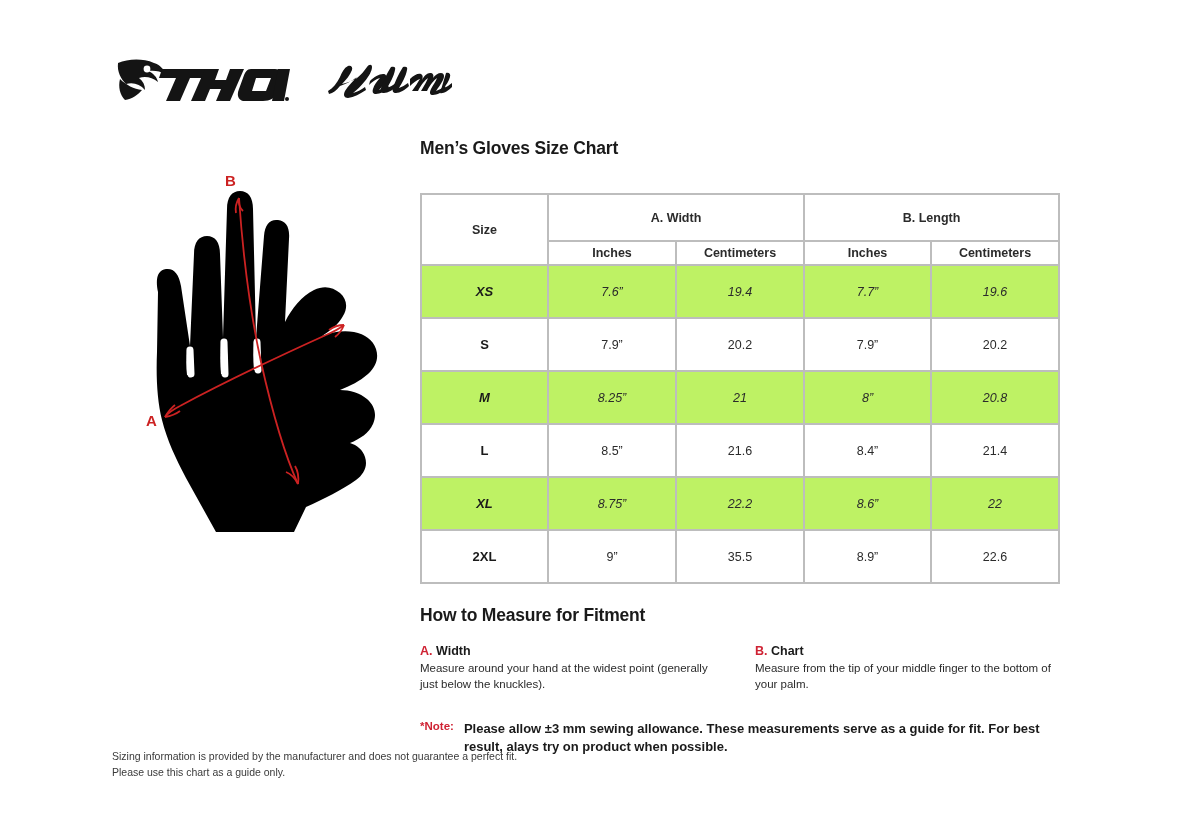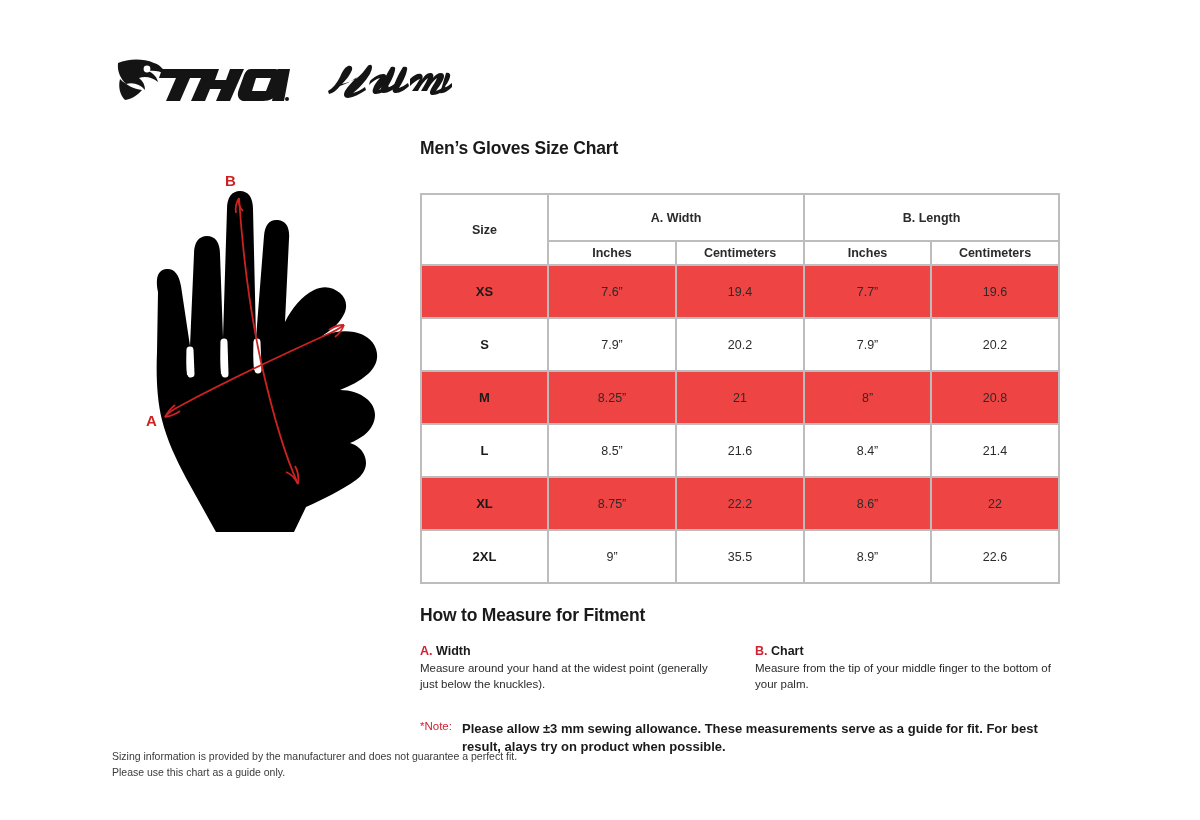--- a/index.html
+++ b/index.html
@@ -91,21 +91,22 @@
     background: #000000;
     color: #ffffff;
     font-weight: bold;
     font-size: 11px;
     height: 22px;
   }
   #size-table tbody td {
     height: 51px;
   }
   #size-table tbody tr.shaded td {
-    background: #ef4444;
+    background: #bef264;
+    font-style: italic;
   }
   #size-table tbody td.size-cell {
     font-weight: bold;
     font-size: 13px;
     color: #1a1a1a;
   }
 
   
   #measure-block { margin-top: 21px; }
   #measure-cols {
@@ -128,21 +129,21 @@
   }
 
   
   #note-row {
     margin-top: 28px;
     display: flex;
     gap: 10px;
   }
   #note-label {
     color: #cf2233;
-    font-weight: normal;
+    font-weight: bold;
     font-size: 11.5px;
     white-space: nowrap;
     padding-top: 0;
   }
   #note-text {
     font-size: 13px;
     font-weight: bold;
     line-height: 1.4;
     color: #1a1a1a;
     width: 592px;

